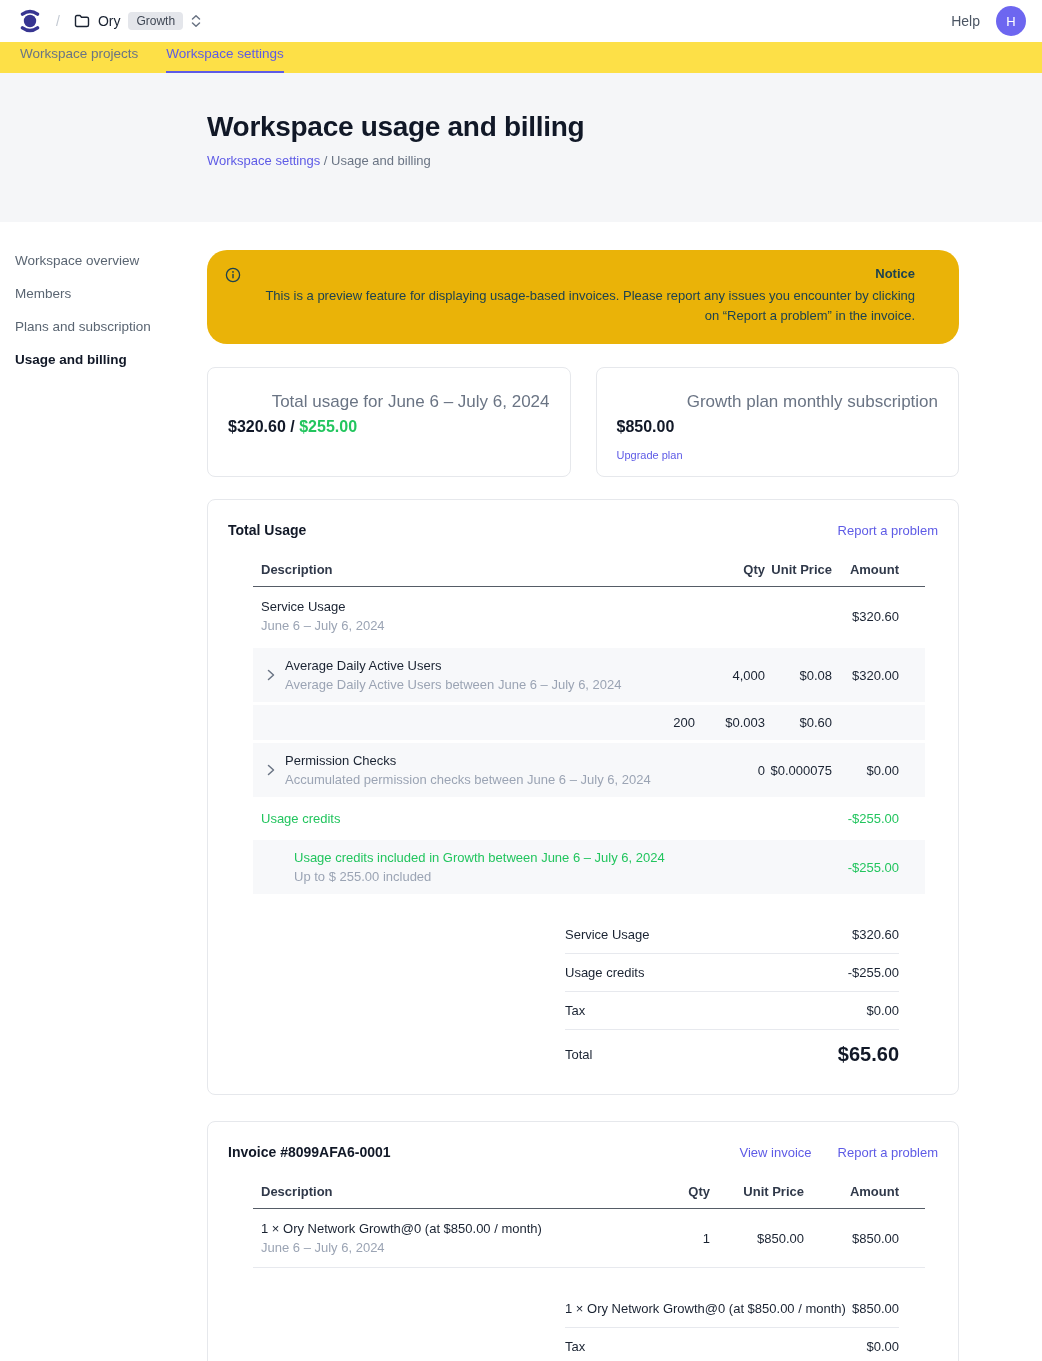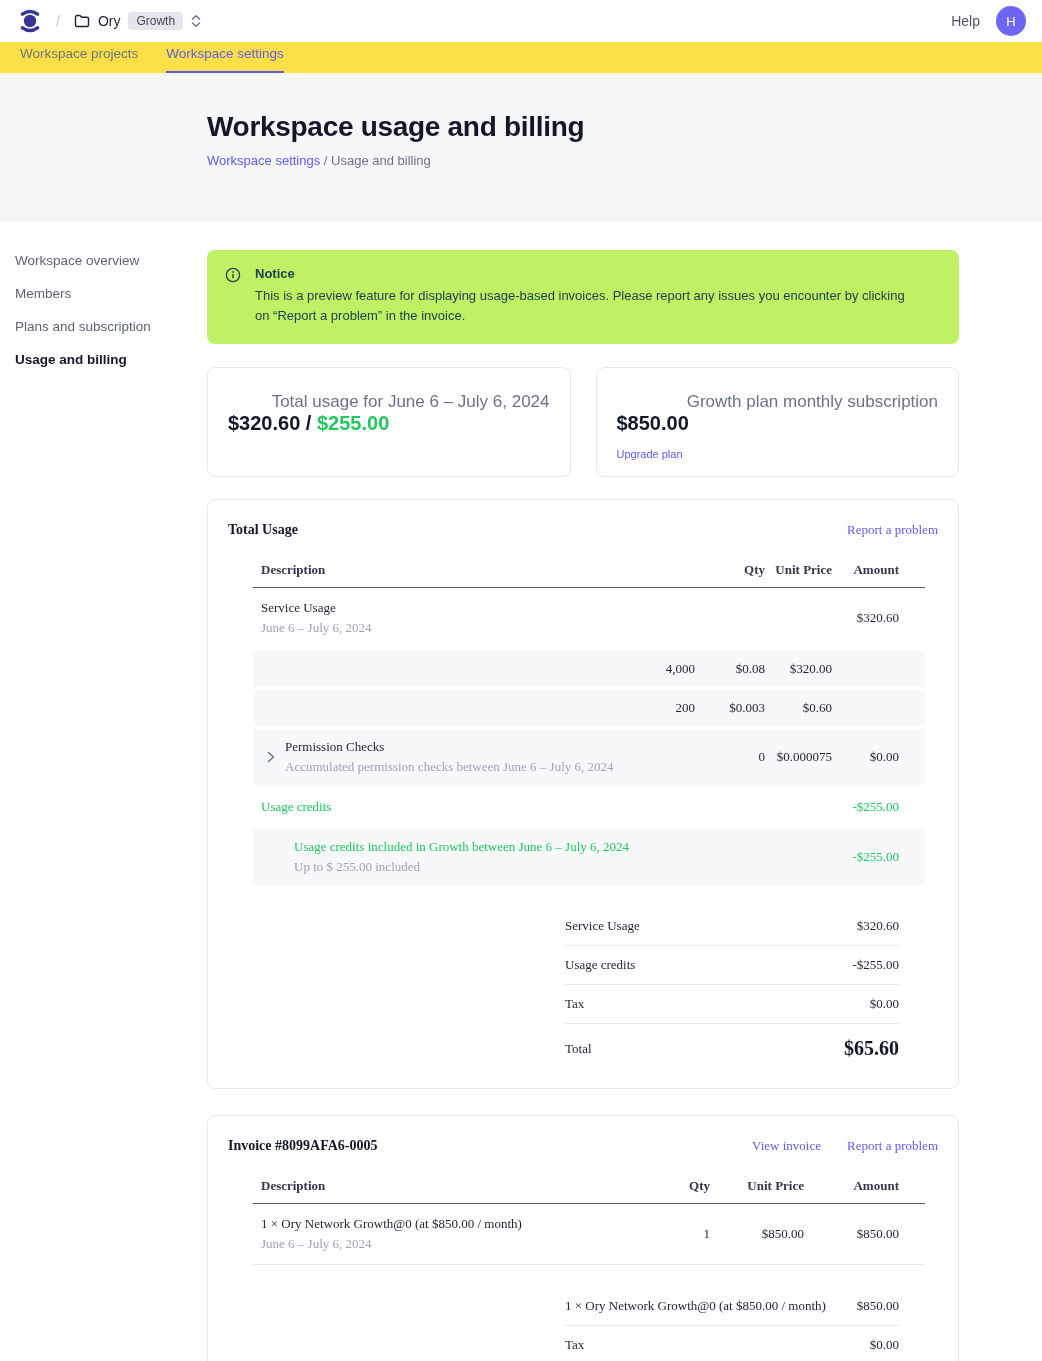--- a/index.html
+++ b/index.html
@@ -59,43 +59,44 @@
 
   
   .main { display: flex; padding-top: 28px; }
   .sidebar { width: 207px; padding-left: 15px; flex-shrink: 0; }
   .side-item { font-size: 13.5px; color: #5a6572; margin-bottom: 12px; padding: 3px 0; cursor: pointer; }
   .side-item.active { color: #111827; font-weight: 700; }
   .content { width: 752px; }
 
   
   .notice {
-    background: #bef264; border-radius: 8px;
+    background: #eab308; border-radius: 20px;
     display: flex; gap: 14px; padding: 16px 18px 18px 18px;
     color: #1d4250;
+    text-align: right;
   }
   .notice-icon { flex-shrink: 0; margin-top: 1px; }
   .notice-title { font-size: 13px; font-weight: 700; }
   .notice-body { font-size: 13px; line-height: 1.55; margin-top: 5px; max-width: 660px; }
 
   
   .cards-row { display: flex; gap: 25px; margin-top: 23px; }
   .s-card {
     border: 1px solid #e6e8ec; border-radius: 8px;
     width: 364px; height: 110px; padding: 24px 20px; background: #fff;
   }
   .s-card-label { font-size: 17px; color: #6a7484; text-align: right; }
-  .s-card-amount { font-size: 20px; font-weight: 600; margin-top: 0; color: #111827; }
+  .s-card-amount { font-size: 16px; font-weight: 600; margin-top: 6px; color: #111827; }
   .amount-green { color: #22c55e; font-weight: 600; }
   .upgrade-link { display: inline-block; margin-top: 13px; font-size: 11px; color: #5e5be6; }
 
   
   .big-card {
     border: 1px solid #e6e8ec; border-radius: 8px; background: #fff;
-    margin-top: 22px; padding: 22px 20px 26px 20px; font-family: Liberation Serif, serif;
+    margin-top: 22px; padding: 22px 20px 26px 20px;
   }
   .card-head { display: flex; align-items: center; justify-content: space-between; }
   .card-title { font-size: 14px; font-weight: 700; color: #111827; }
   .head-links { display: flex; gap: 26px; }
   .card-link { font-size: 13px; color: #5e5be6; }
 
   .tbl { margin: 16px 13px 0 25px; }
   .tbl-head {
     display: grid; align-items: center;
     font-size: 13px; font-weight: 700; color: #30394a;
@@ -243,20 +244,31 @@
           <div>
             <div class="row-title">Service Usage</div>
             <div class="row-sub">June 6 – July 6, 2024</div>
           </div>
           <div class="c-r"></div>
           <div class="c-r"></div>
           <div class="c-r">$320.60</div>
         </div>
 
         <div class="row grid-usage row-gray">
+          <div class="desc-with-chevron">
+            <span class="chev">
+              <svg width="8" height="12" viewBox="0 0 8 12" fill="none">
+                  <path d="M1.5 1.5 L6.5 6 L1.5 10.5" stroke="#6a7484" stroke-width="1.5" fill="none" stroke-linecap="round" stroke-linejoin="round"></path>
+                </svg>
+            </span>
+            <div>
+              <div class="row-title">Average Daily Active Users</div>
+              <div class="row-sub">Average Daily Active Users between June 6 – July 6, 2024</div>
+            </div>
+          </div>
           <div class="c-r">4,000</div>
           <div class="c-r">$0.08</div>
           <div class="c-r">$320.00</div>
         </div>
 
         <div class="row grid-usage row-gray">
           <div class="c-r">200</div>
           <div class="c-r">$0.003</div>
           <div class="c-r">$0.60</div>
         </div>
@@ -311,21 +323,21 @@
           <div class="total-row">
             <span class="total-label">Total</span>
             <span class="total-value">$65.60</span>
           </div>
         </div>
       </div>
     </div>
 
     <div class="big-card" style="margin-top:26px;">
       <div class="card-head">
-        <div class="card-title">Invoice #8099AFA6-0005</div>
+        <div class="card-title">Invoice #8099AFA6-0001</div>
         <div class="head-links">
           <a class="card-link">View invoice</a>
           <a class="card-link">Report a problem</a>
         </div>
       </div>
 
       <div class="tbl">
         <div class="tbl-head grid-invoice">
           <div>Description</div>
           <div class="c-r">Qty</div>

